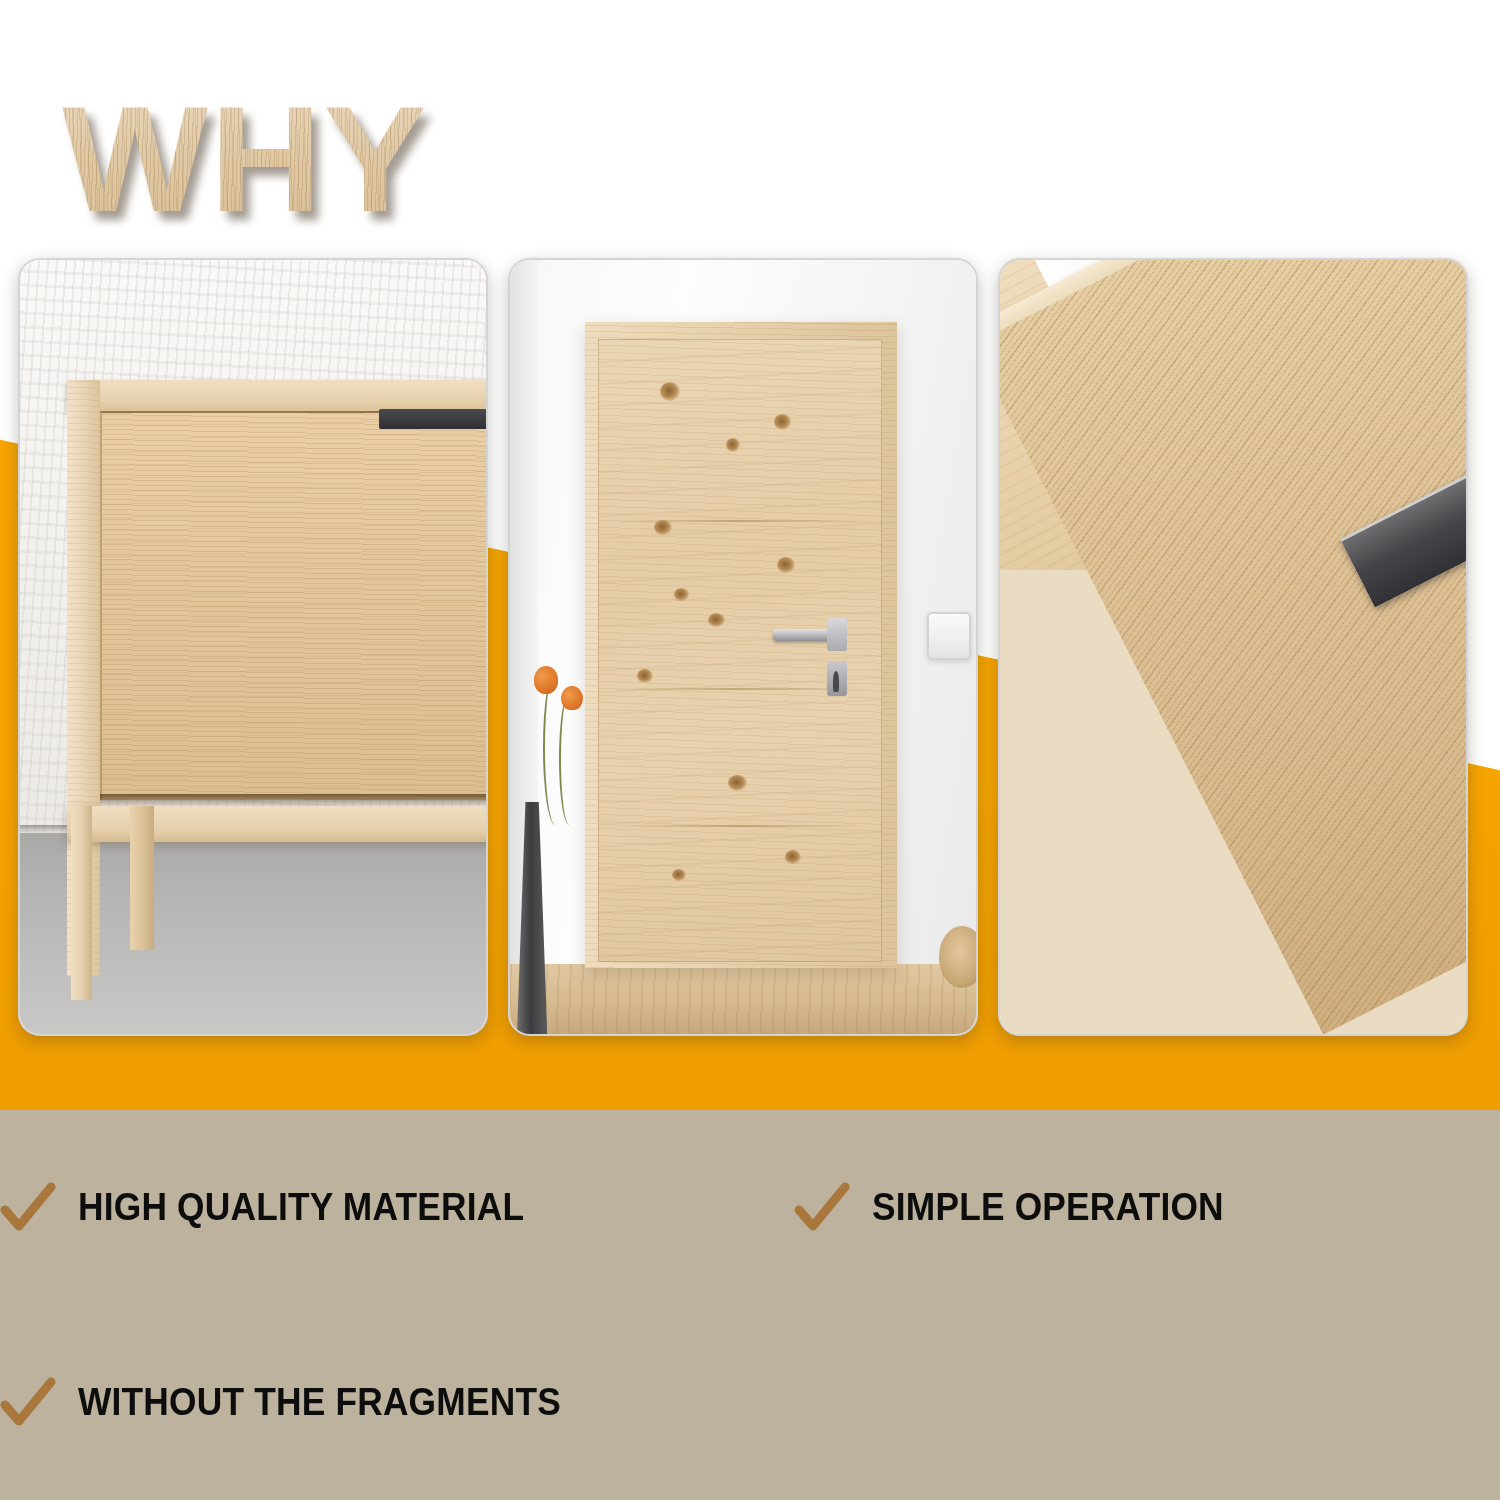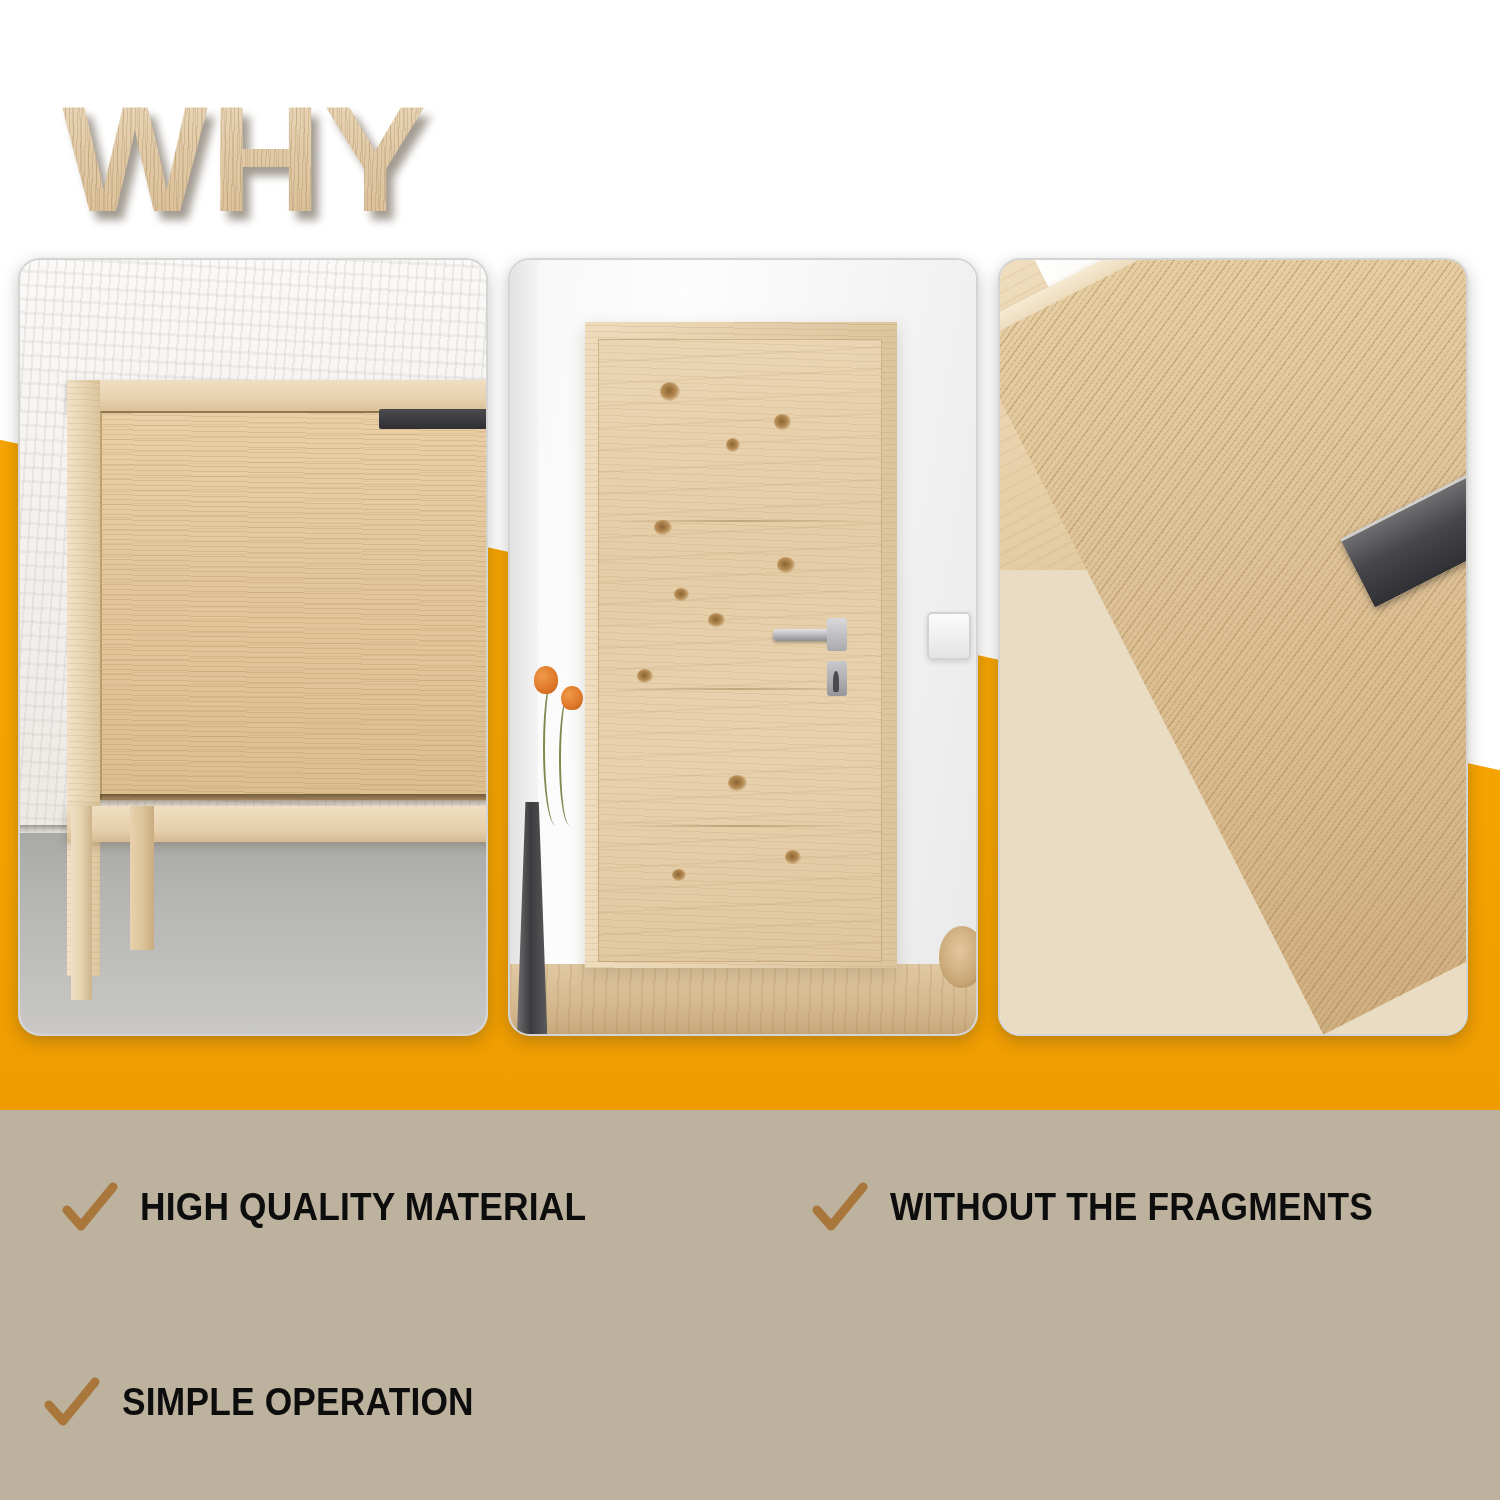--- a/index.html
+++ b/index.html
@@ -24,21 +24,21 @@
     position:absolute;left:0;top:1110px;width:1500px;height:390px;
     background:#BDB29E;z-index:2;
   }
   .feature-grid{
     position:absolute;left:0;top:0;width:1500px;height:390px;
     display:grid;grid-template-columns:1fr 1fr;grid-template-rows:1fr 1fr;
     padding:0;box-sizing:border-box;
   }
   .feature{
     display:flex;align-items:center;gap:22px;
-    padding-left:62px;box-sizing:border-box;
+    box-sizing:border-box;
   }
   .feature.col2{padding-left:44px;}
   .check-icon{flex:0 0 auto;width:56px;height:56px;display:block;}
   .feature-label{
     font-size:38px;font-weight:bold;color:#0d0d0d;
     letter-spacing:0.2px;white-space:nowrap;
     font-family:"Liberation Sans", sans-serif;
     transform:scaleX(0.93);transform-origin:left center;
   }
 
@@ -291,30 +291,30 @@
     <div class="feature-grid">
 
       <div class="feature">
         <svg class="check-icon" viewBox="0 0 56 56">
           <path d="M5 30 L19 46 L51 7" fill="none" stroke="#A9763C" stroke-width="9" stroke-linecap="round" stroke-linejoin="round"></path>
         </svg>
         <span class="feature-label">HIGH QUALITY MATERIAL</span>
       </div>
 
 
+      <div class="feature col2">
+        <svg class="check-icon" viewBox="0 0 56 56">
+          <path d="M5 30 L19 46 L51 7" fill="none" stroke="#A9763C" stroke-width="9" stroke-linecap="round" stroke-linejoin="round"></path>
+        </svg>
+        <span class="feature-label">SIMPLE OPERATION</span>
+      </div>
+
       <div class="feature">
         <svg class="check-icon" viewBox="0 0 56 56">
           <path d="M5 30 L19 46 L51 7" fill="none" stroke="#A9763C" stroke-width="9" stroke-linecap="round" stroke-linejoin="round"></path>
         </svg>
         <span class="feature-label">WITHOUT THE FRAGMENTS</span>
       </div>
 
-      <div class="feature col2">
-        <svg class="check-icon" viewBox="0 0 56 56">
-          <path d="M5 30 L19 46 L51 7" fill="none" stroke="#A9763C" stroke-width="9" stroke-linecap="round" stroke-linejoin="round"></path>
-        </svg>
-        <span class="feature-label">SIMPLE OPERATION</span>
-      </div>
-
     </div>
   </div>
 
 </div>
 
 </body></html>

